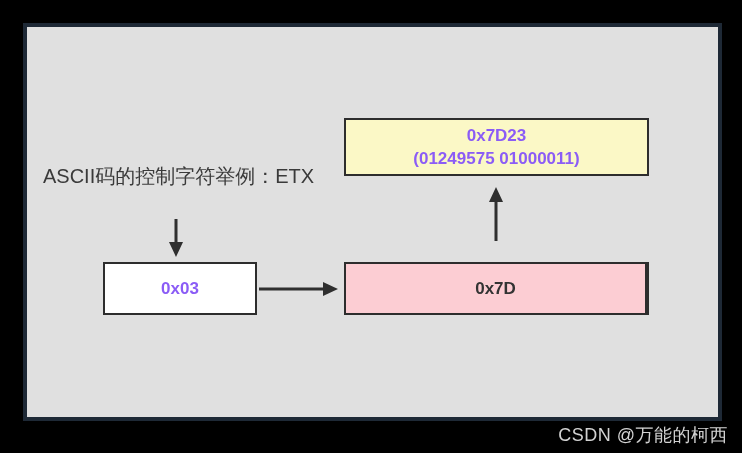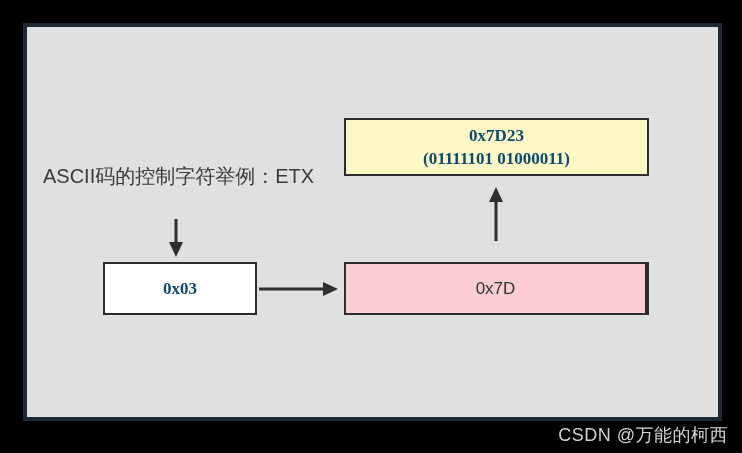--- a/index.html
+++ b/index.html
@@ -34,26 +34,25 @@
     white-space: nowrap;
   }
   .node {
     position: absolute;
     box-sizing: border-box;
     border: 2px solid #2d2d2d;
     display: flex;
     flex-direction: column;
     align-items: center;
     justify-content: center;
-    color: #0c4a6e;
+    color: #8b5cf6;
     font-weight: 700;
     font-size: 17px;
     line-height: 23px;
     text-align: center;
-    font-family: Liberation Serif, serif;
   }
   .node-source {
     left: 103px;
     top: 262px;
     width: 154px;
     height: 53px;
     background: #ffffff;
     gap: 48px;
   }
   .node-result {
@@ -74,21 +73,21 @@
     display: flex;
     background: #fccdd3;
   }
   .escaped-cell {
     flex: 1 1 50%;
     display: flex;
     flex-direction: column;
     align-items: center;
     justify-content: center;
     color: #333333;
-    font-weight: 400;
+    font-weight: 700;
     font-size: 17px;
     line-height: 23px;
     text-align: center;
     background: #fccdd3;
   }
   .escaped-cell.first {
     border-right: 2px solid #2d2d2d;
   }
   .arrow-layer {
     position: absolute;
@@ -120,21 +119,21 @@
 </div>
 
 <div class="escaped-row">
   <div class="escaped-cell first">
     <span>0x7D</span>
   </div>
 </div>
 
 <div class="node node-result">
   <span>0x7D23</span>
-  <span>(01111101 01000011)</span>
+  <span>(01249575 01000011)</span>
 </div>
 
 <svg class="arrow-layer" viewBox="0 0 742 453" xmlns="http://www.w3.org/2000/svg" aria-hidden="true">
 
   <g stroke="#2f2f2f" fill="#2f2f2f">
     <line x1="176" y1="219" x2="176" y2="245" stroke-width="3"></line>
     <polygon points="176,257 169,242 183,242" stroke="none"></polygon>
   </g>
 
   <g stroke="#2f2f2f" fill="#2f2f2f">

